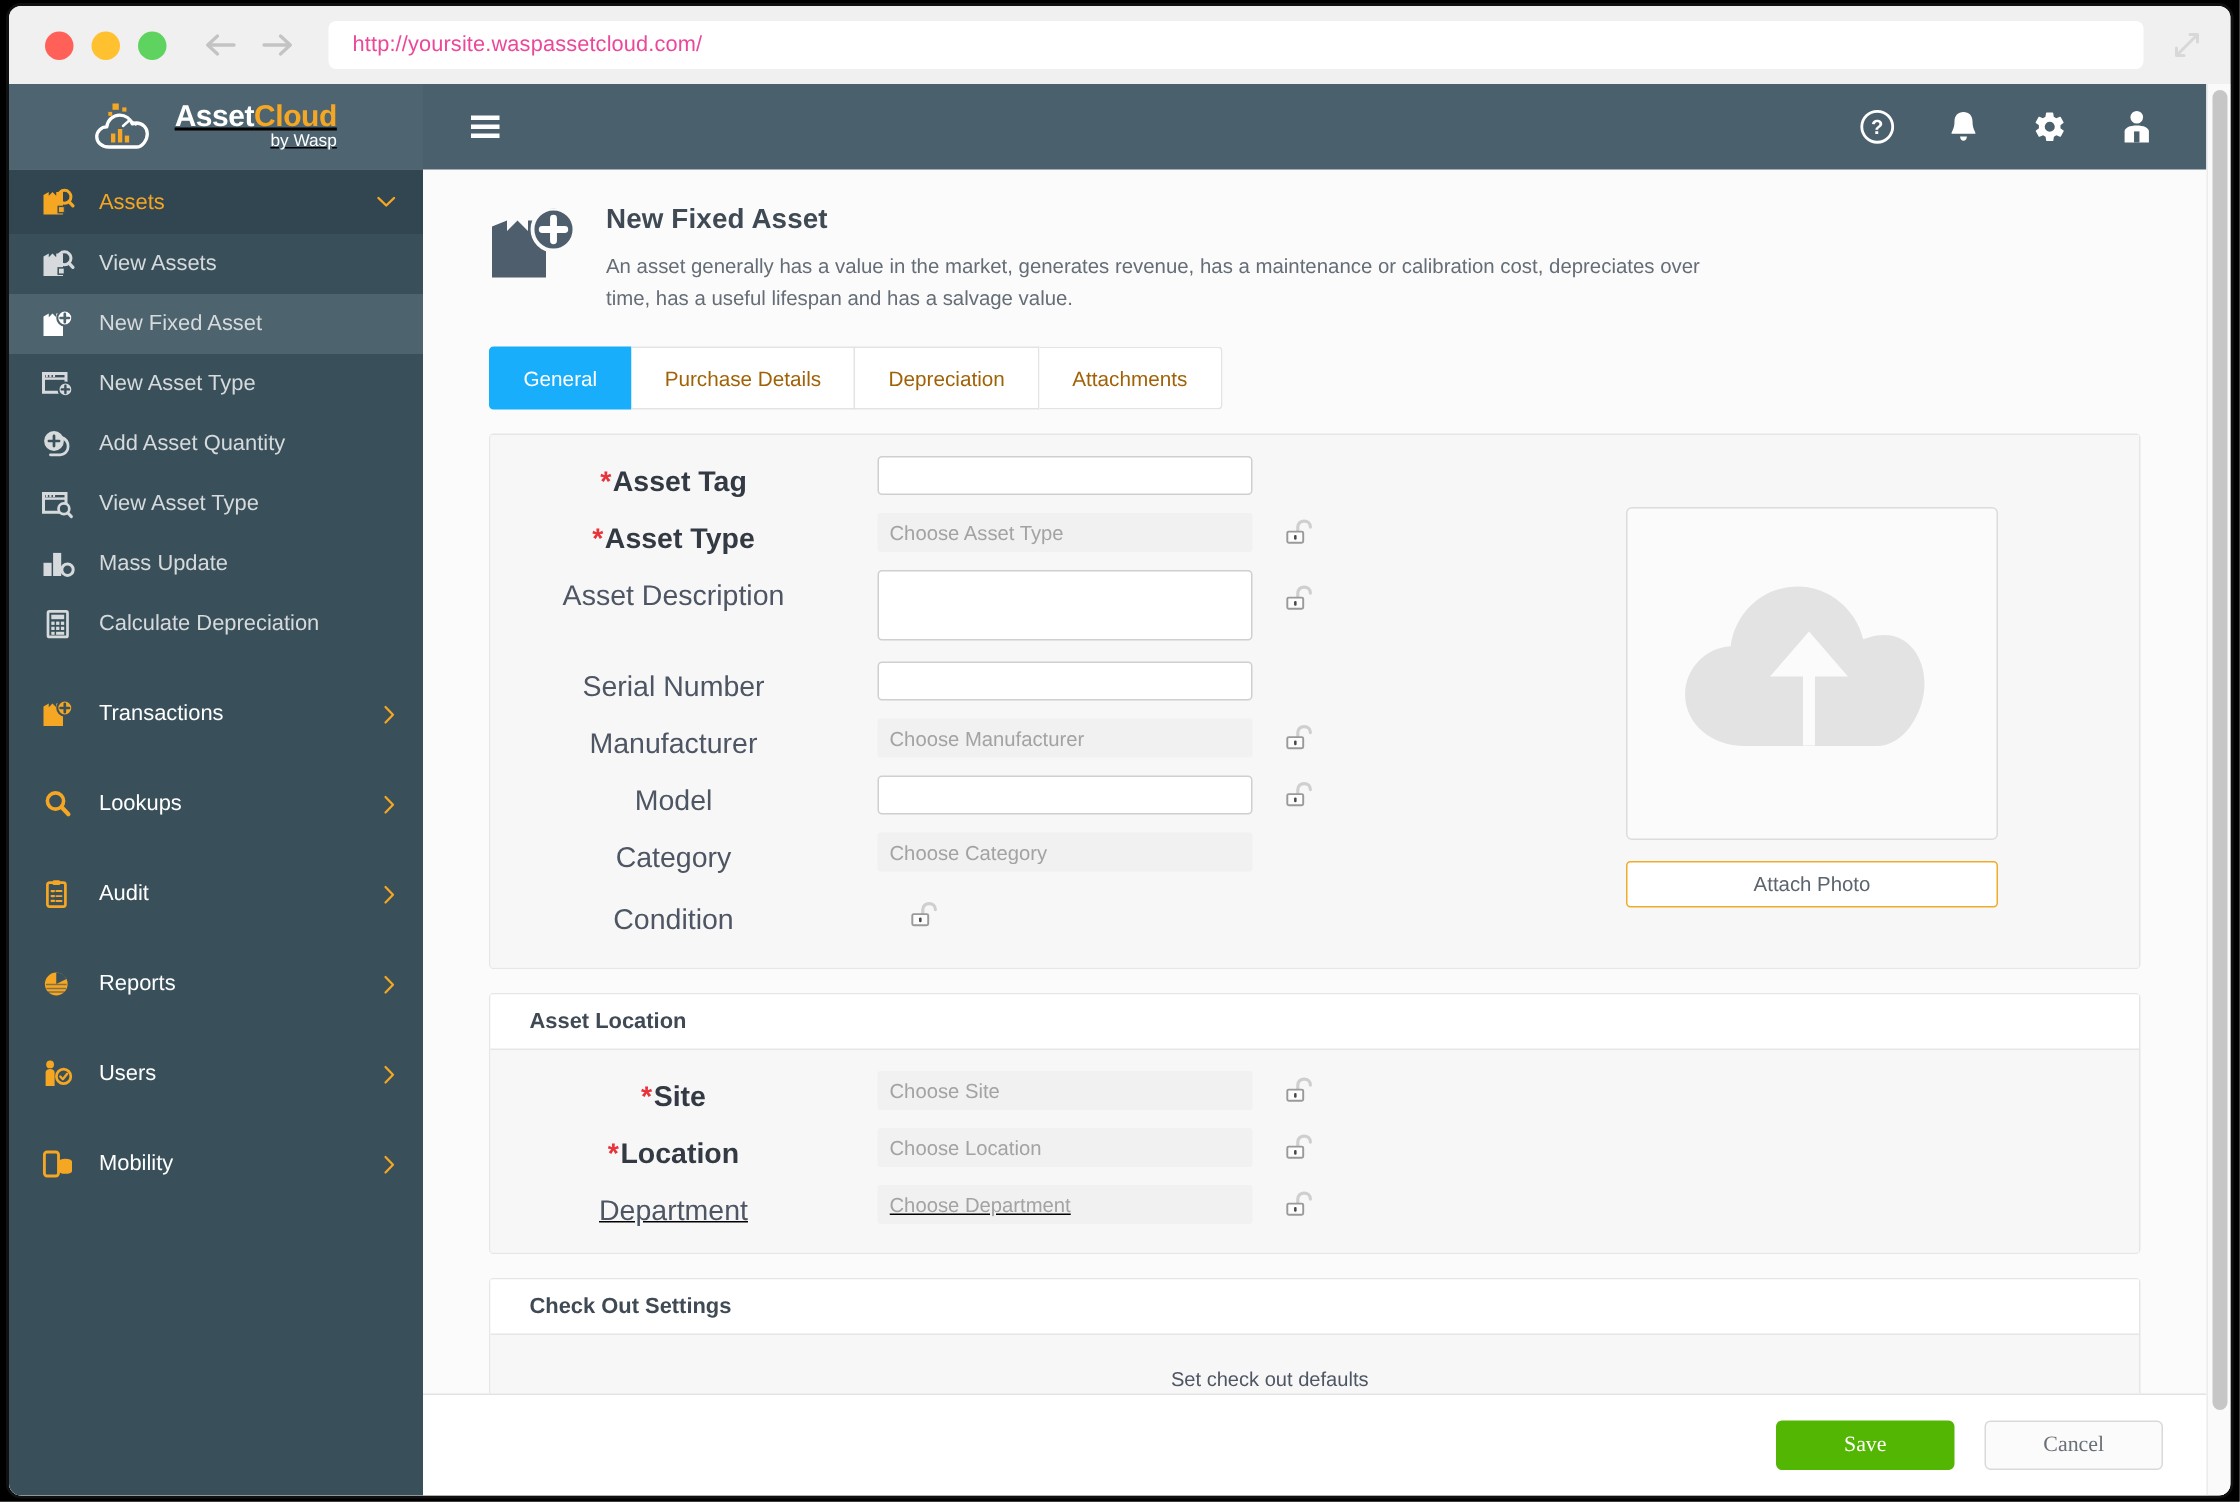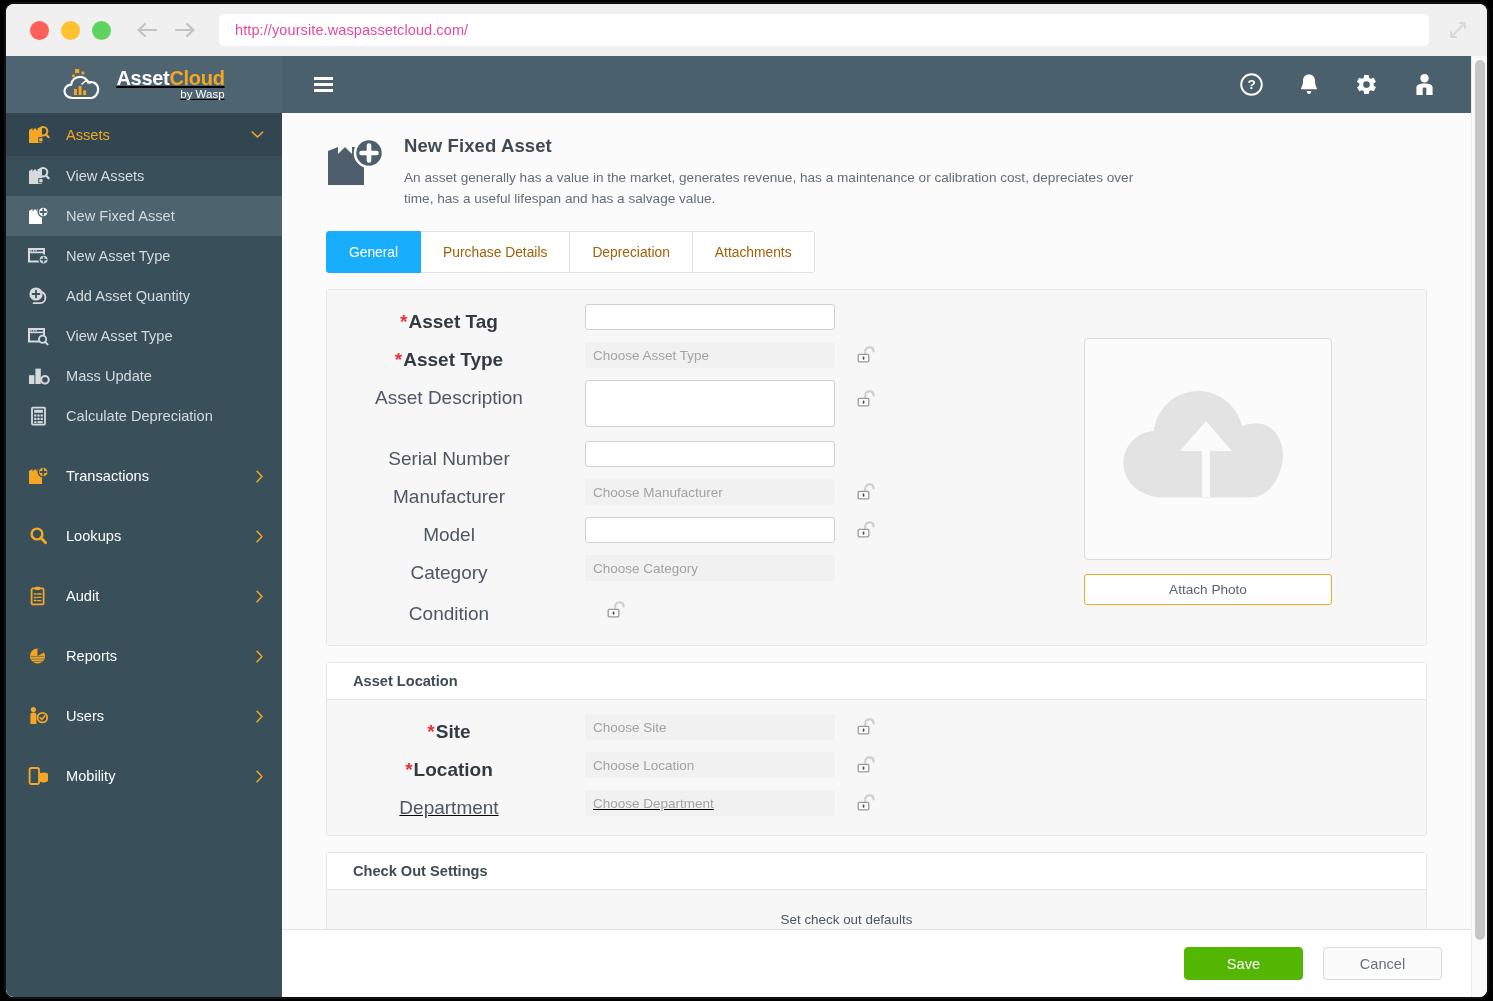--- a/index.html
+++ b/index.html
@@ -363,21 +363,21 @@
     display: flex;
     align-items: center;
     justify-content: flex-end;
     padding-right: 29px;
     gap: 20px;
   }
   .btn {
     height: 33px;
     border-radius: 4px;
     font-size: 14.6px;
-    font-family: Liberation Sans, sans-serif;
+    font-family: Liberation Serif, serif;
     cursor: pointer;
     border: 1px solid transparent;
   }
   .btn-save {
     width: 119px;
     background: #52b602;
     color: #fff;
     border-color: #52b602;
   }
   .btn-cancel {

